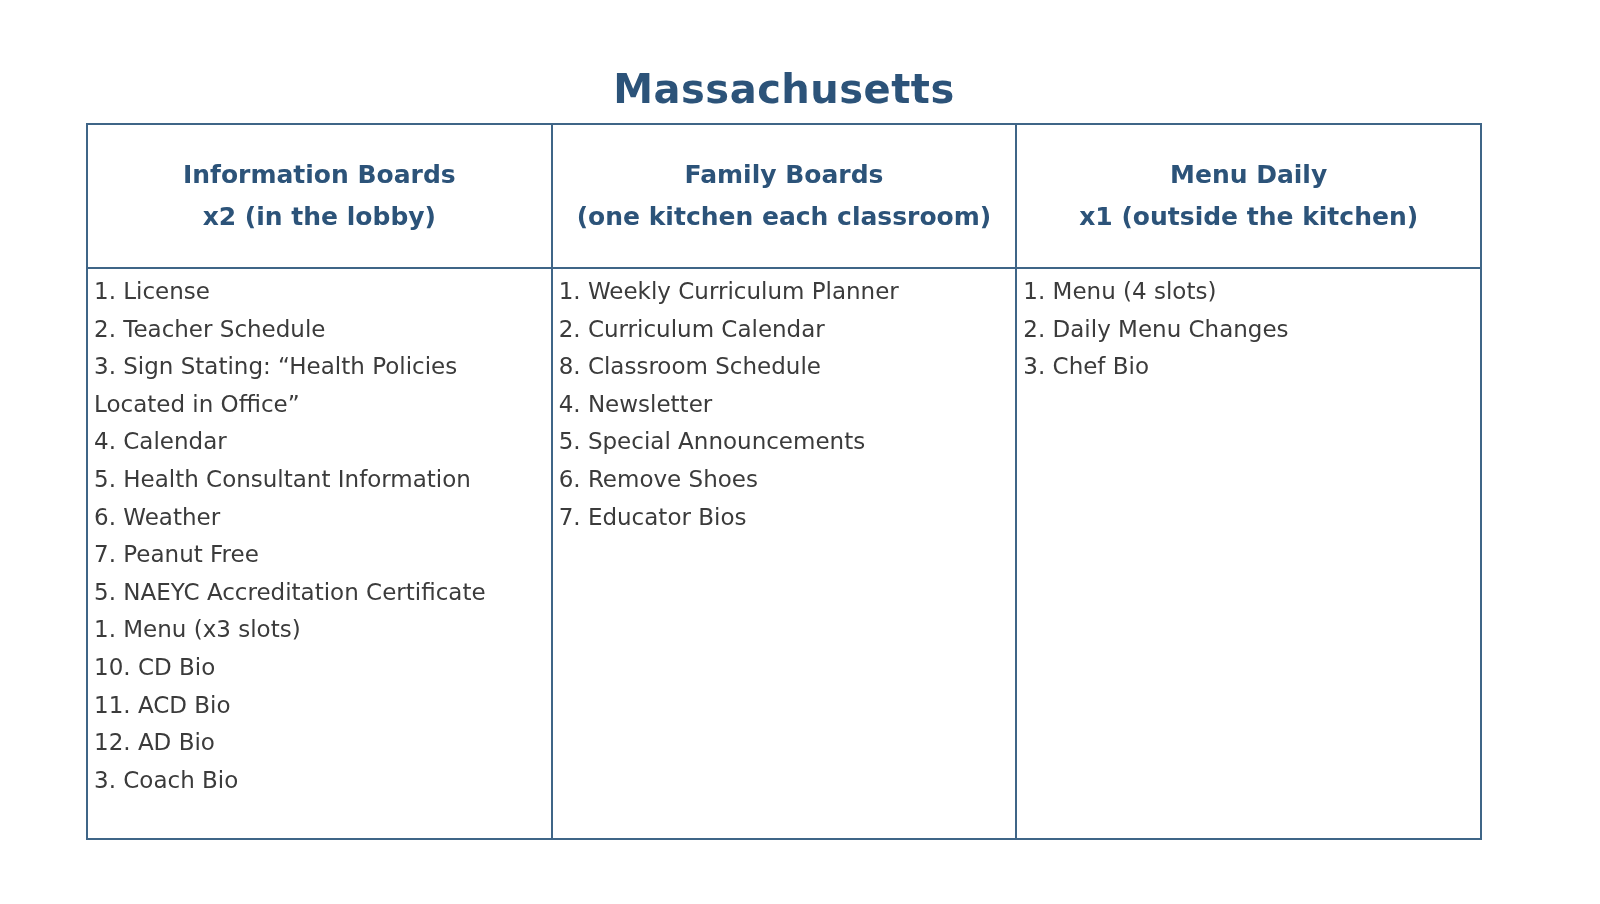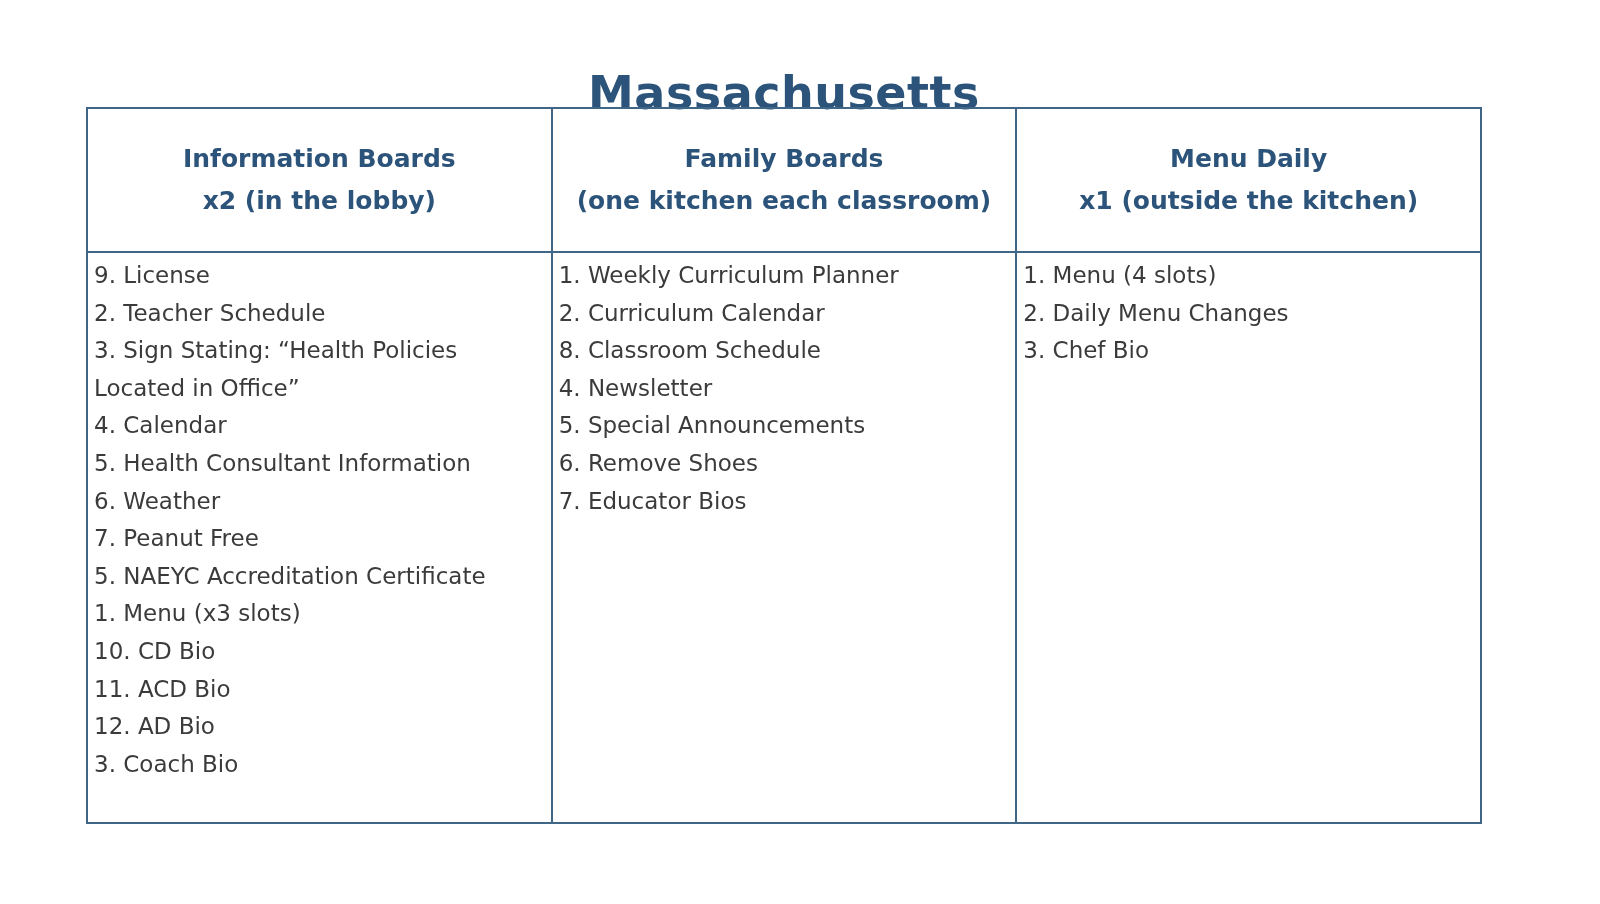--- a/index.html
+++ b/index.html
@@ -15,29 +15,29 @@
       font-family: "Liberation Sans", "DejaVu Sans", sans-serif;
     }
     .page-title {
       position: absolute;
       left: 0;
       top: 30px;
       width: 1568px;
       text-align: center;
       font-family: "DejaVu Sans", sans-serif;
       font-weight: bold;
-      font-size: 46px;
+      font-size: 40px;
       letter-spacing: 0.5px;
       color: #2c5379;
       line-height: 64px;
     }
     .board-table {
       position: absolute;
       left: 86px;
-      top: 107px;
+      top: 123px;
       width: 1396px;
       height: 717px;
       border-collapse: collapse;
       table-layout: fixed;
     }
     .board-table th,
     .board-table td {
       border: 2px solid #3f6587;
     }
     .board-table {
@@ -93,21 +93,21 @@
       <th>
         <span class="line">Menu Daily</span>
         <span class="line">x1 (outside the kitchen)</span>
       </th>
     </tr>
   </thead>
   <tbody>
     <tr>
       <td>
         <ul class="item-list">
-          <li>9. License</li>
+          <li>1. License</li>
           <li>2. Teacher Schedule</li>
           <li>3. Sign Stating: “Health Policies</li>
           <li>Located in Office”</li>
           <li>4. Calendar</li>
           <li>5. Health Consultant Information</li>
           <li>6. Weather</li>
           <li>7. Peanut Free</li>
           <li>5. NAEYC Accreditation Certificate</li>
           <li>1. Menu (x3 slots)</li>
           <li>10. CD Bio</li>

